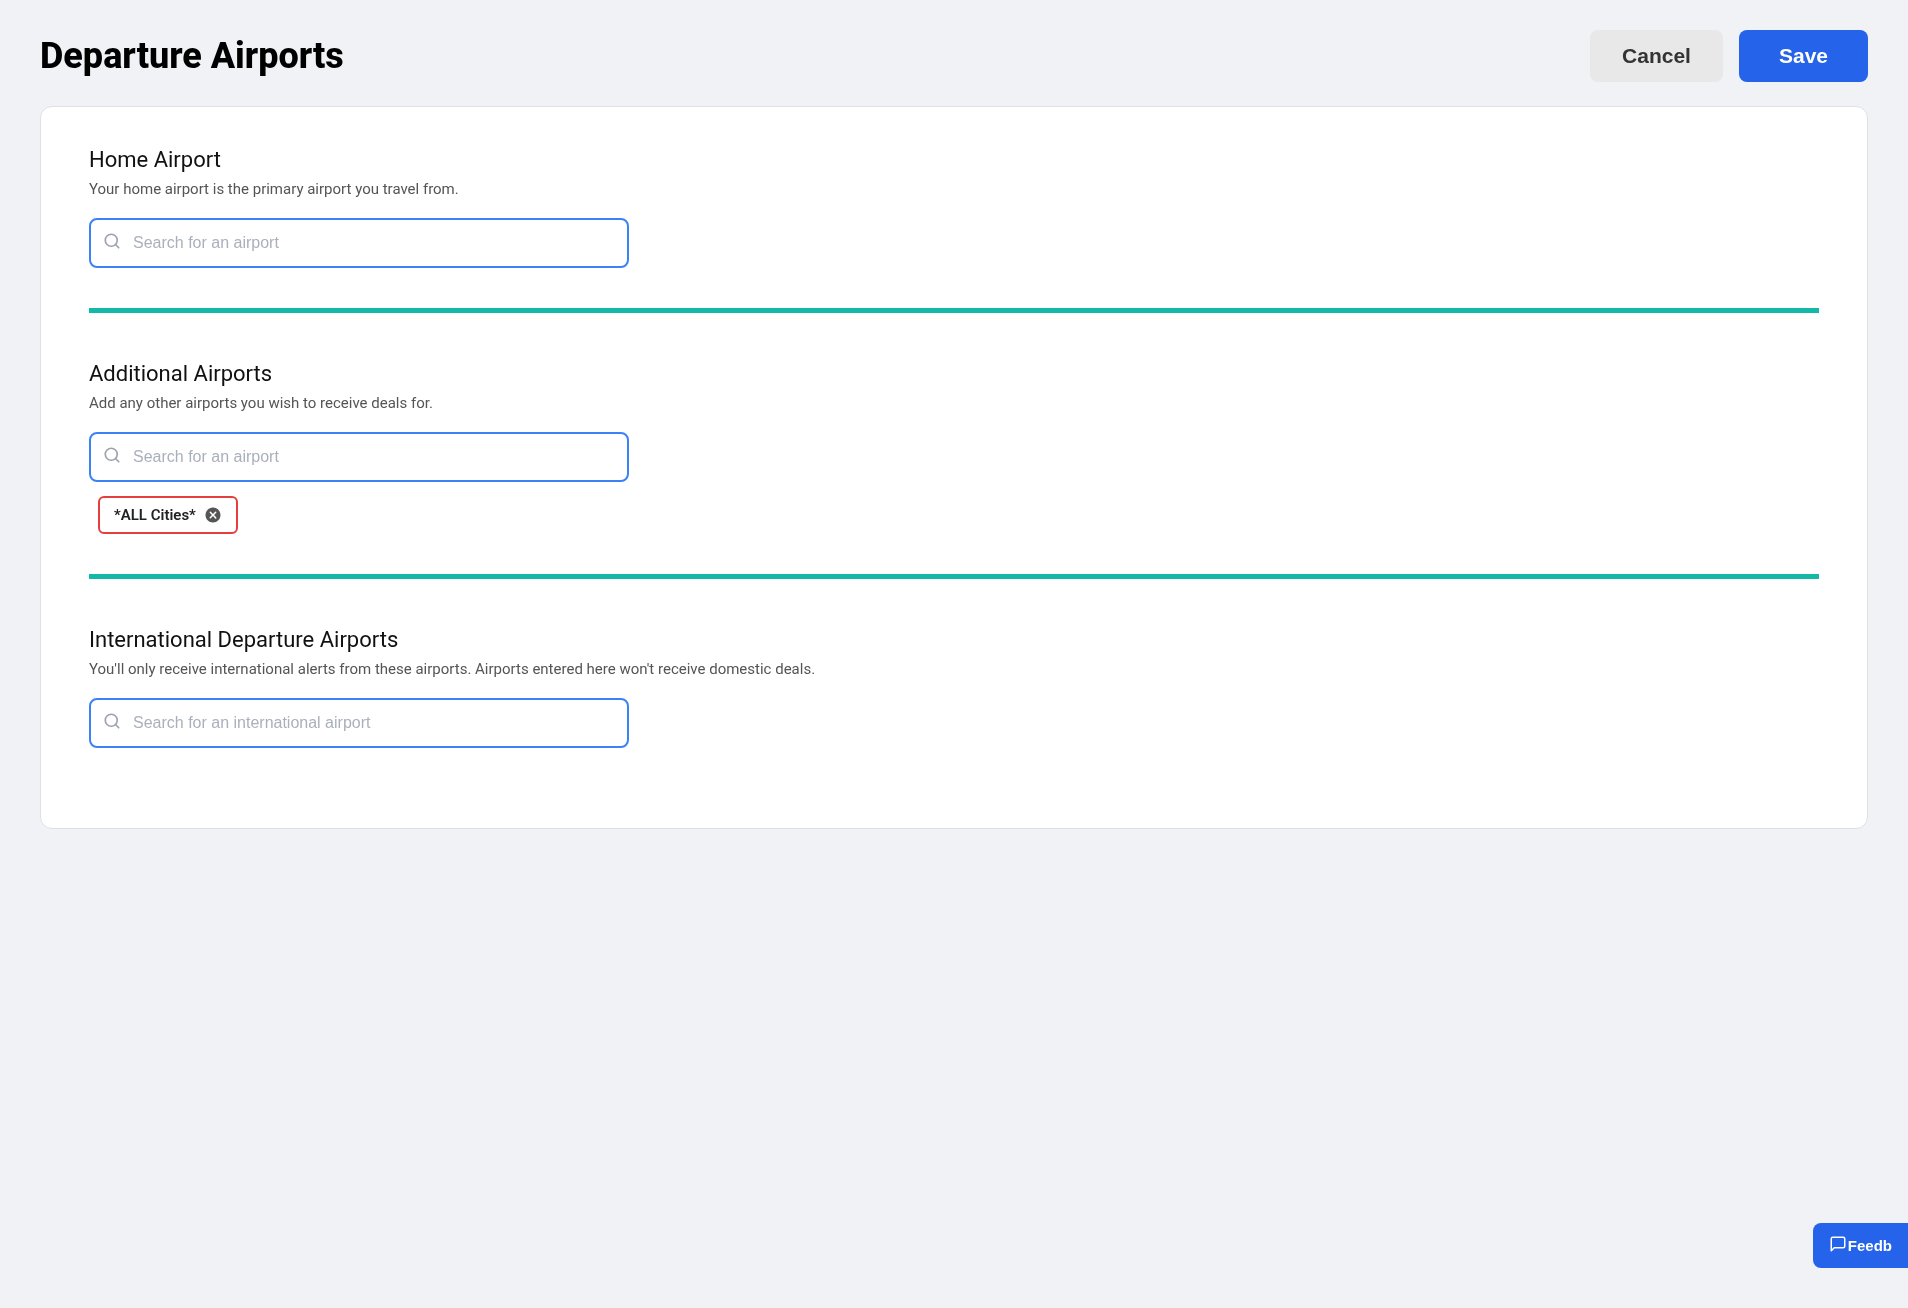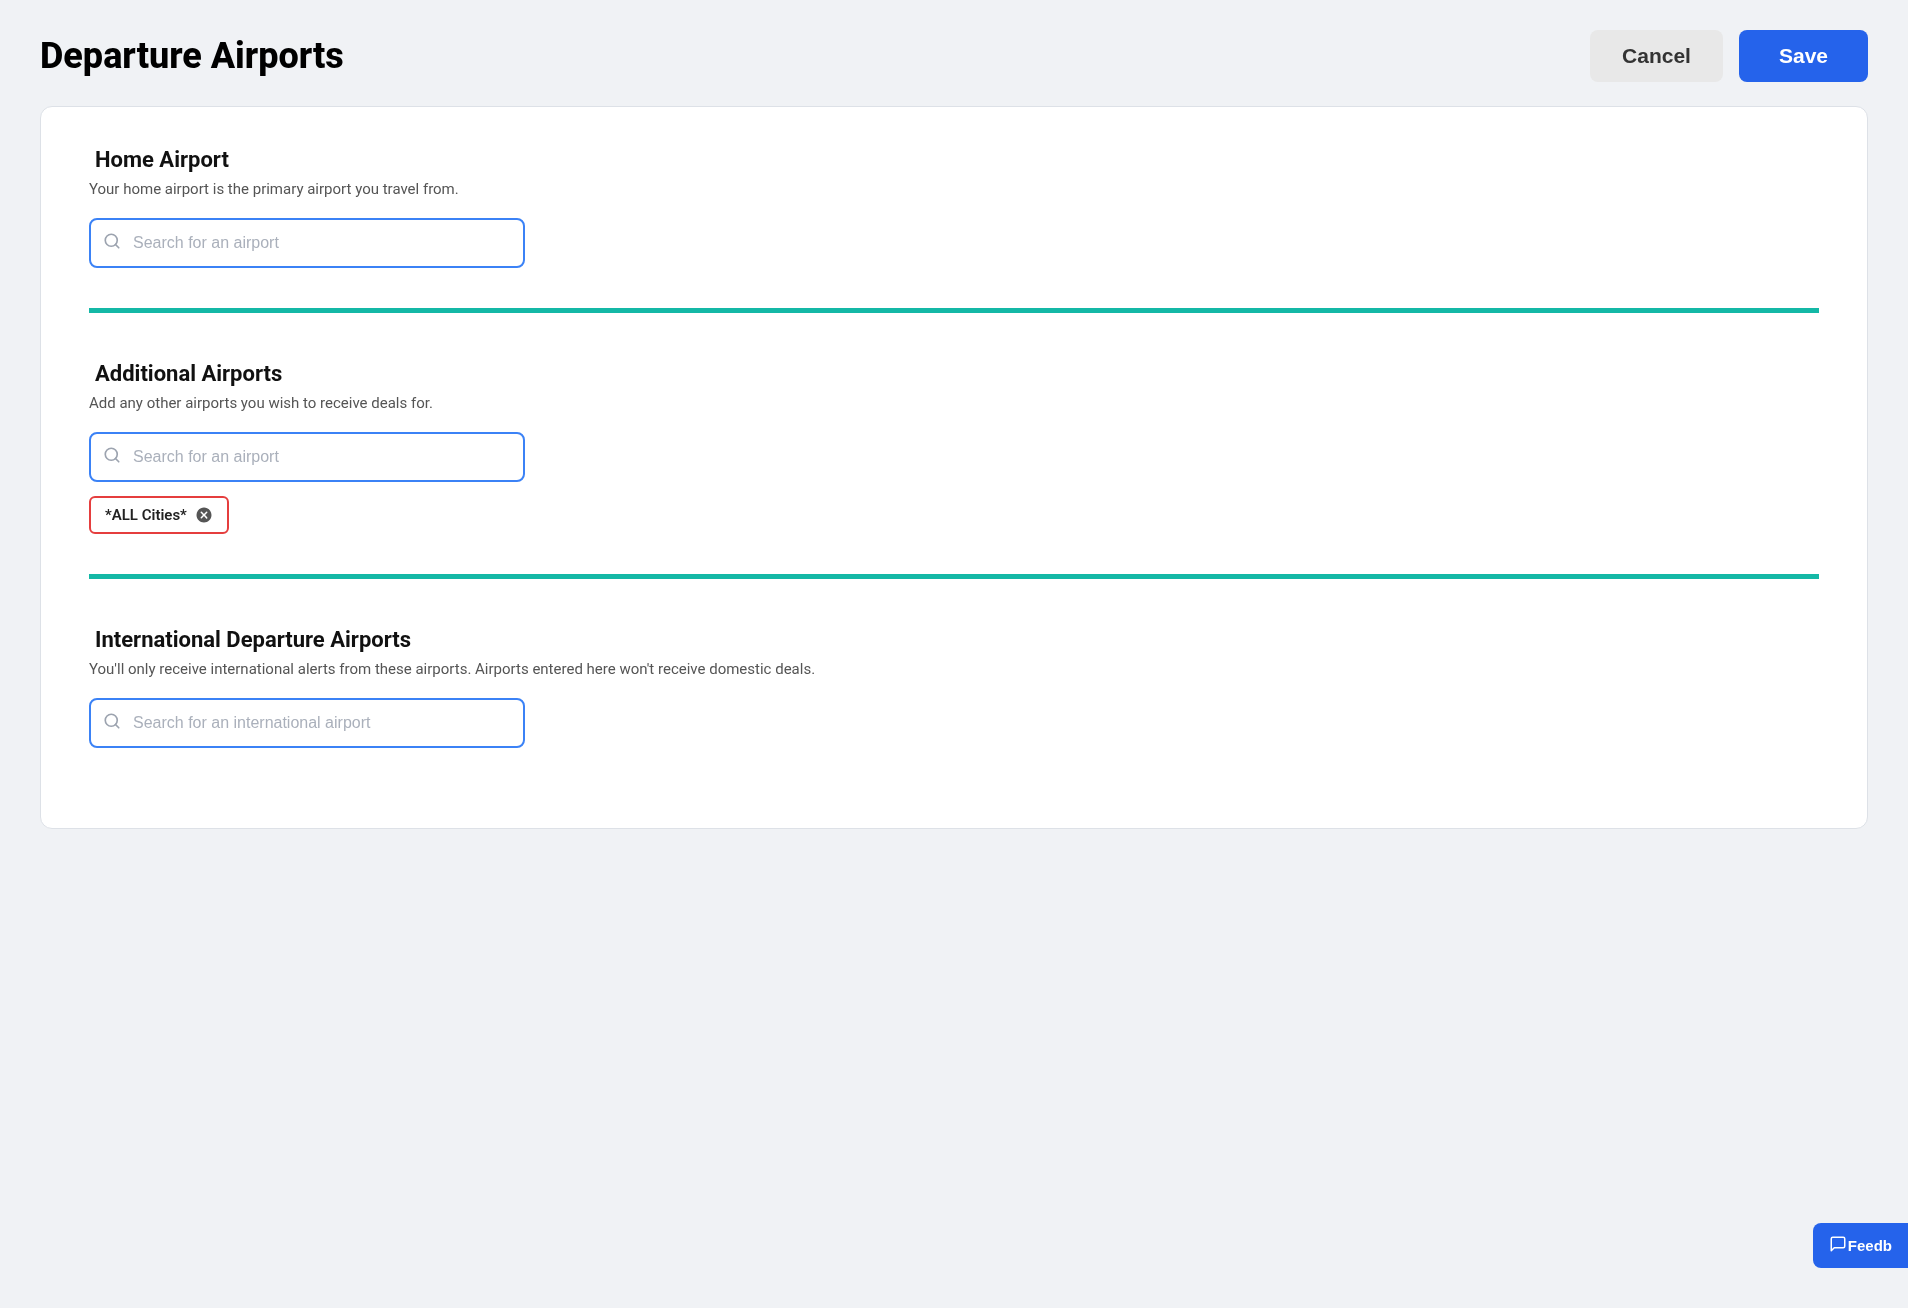--- a/index.html
+++ b/index.html
@@ -53,33 +53,32 @@
     }
     .section {
       padding-bottom: 40px;
     }
     .section + .section {
       padding-top: 48px;
       border-top: 5px solid #14b8a6;
     }
     .section-title {
       font-size: 22px;
-      font-weight: 700;
+      font-weight: 400;
       color: #111;
       margin-bottom: 8px;
-      margin-left: 6px;
     }
     .section-desc {
       font-size: 15px;
       color: #555;
       margin-bottom: 20px;
     }
     .search-input-wrapper {
       position: relative;
-      width: 436px;
+      width: 540px;
       max-width: 100%;
     }
     .search-icon-svg {
       position: absolute;
       left: 14px;
       top: 50%;
       transform: translateY(-50%);
       color: #9ca3af;
       pointer-events: none;
     }
@@ -94,20 +93,21 @@
       background: #fff;
     }
     .search-input::placeholder {
       color: #aab0bb;
     }
     .tag-container {
       margin-top: 14px;
       display: flex;
       flex-wrap: wrap;
       gap: 10px;
+      margin-left: 9px;
     }
     .tag {
       display: inline-flex;
       align-items: center;
       gap: 8px;
       border: 2px solid #e53e3e;
       border-radius: 6px;
       padding: 8px 14px;
       font-size: 15px;
       font-weight: 600;

